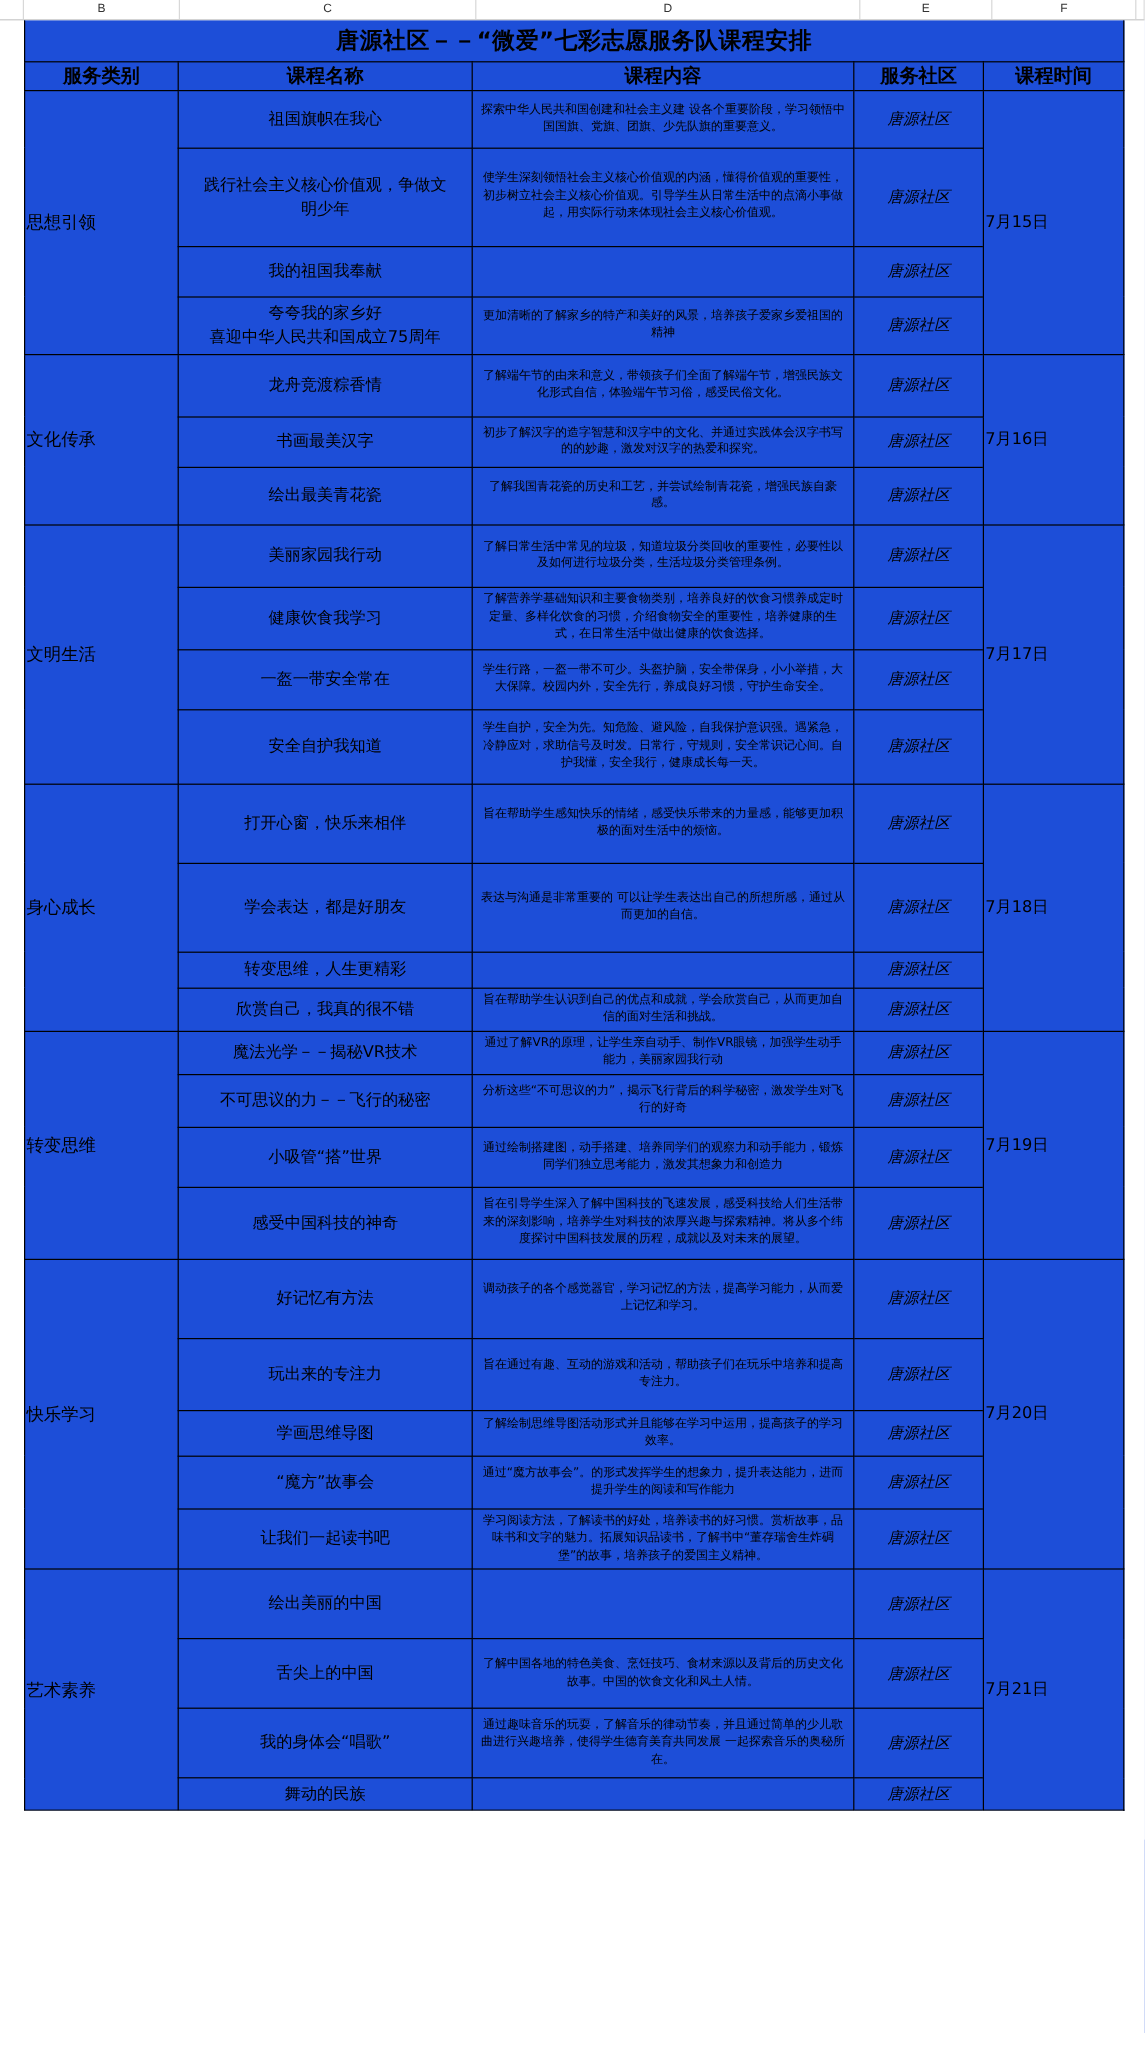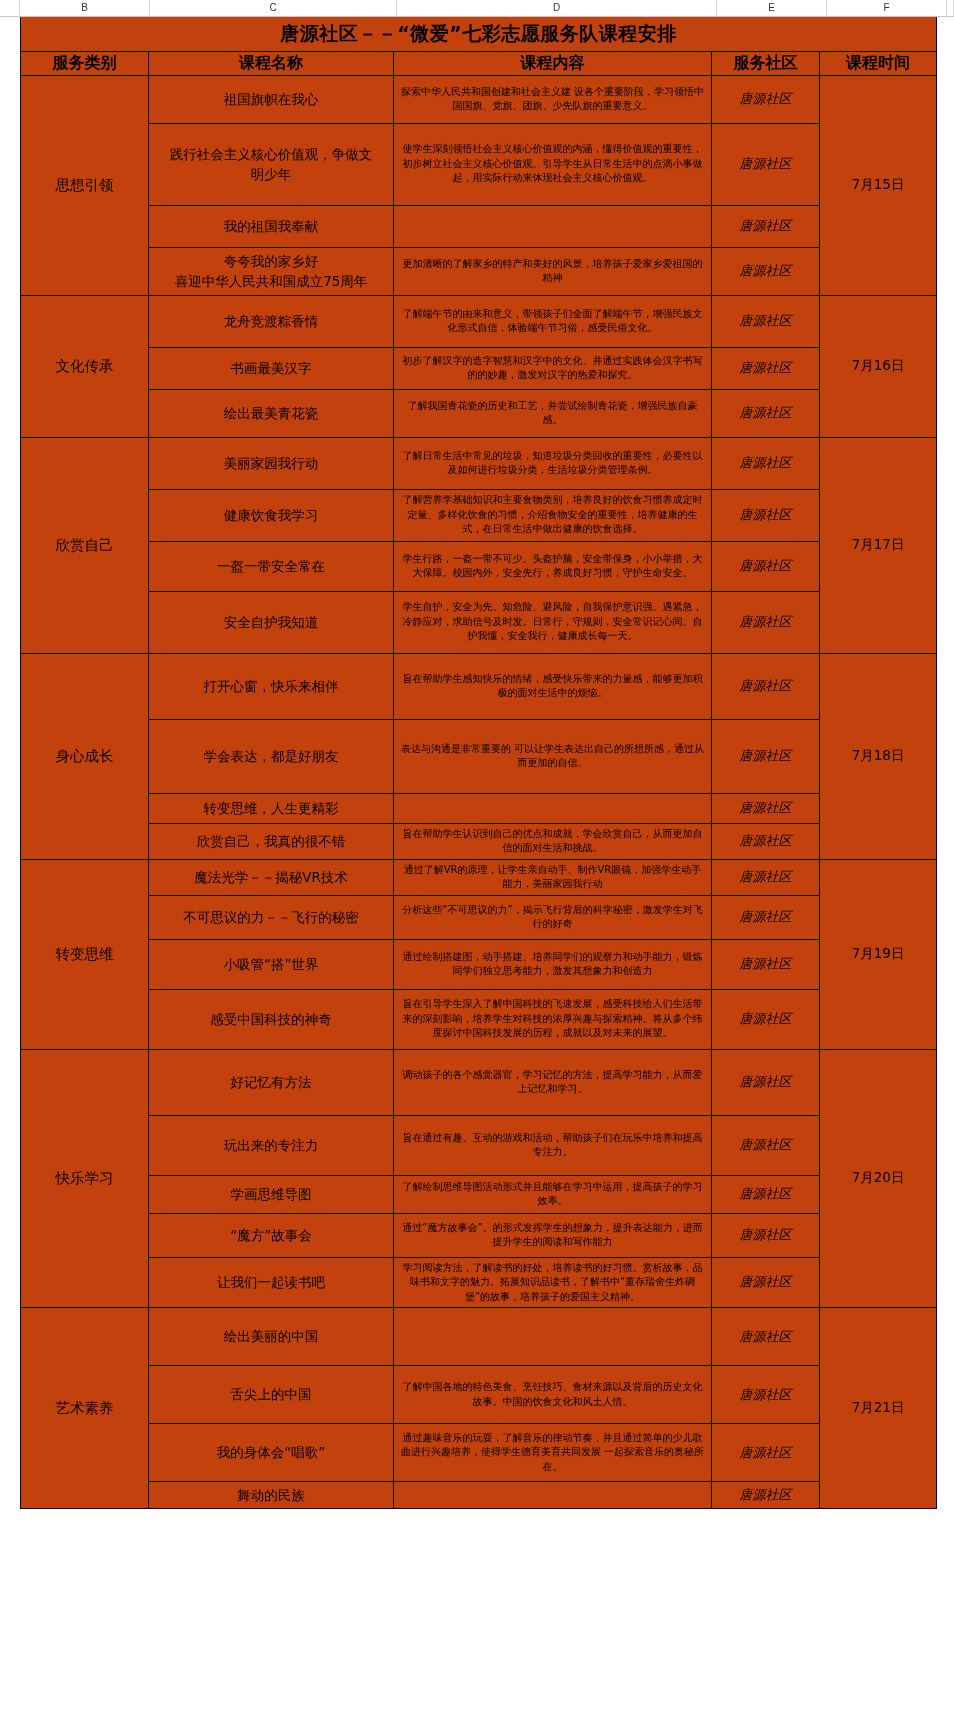--- a/index.html
+++ b/index.html
@@ -44,21 +44,21 @@
   .table-wrap {
     padding: 0 18px 0 20px;
     box-sizing: border-box;
     width: 954px;
   }
 
   table.sched {
     border-collapse: collapse;
     width: 916px;
     table-layout: fixed;
-    background: #c2410c;
+    background: #1d4ed8;
   }
   table.sched td, table.sched th {
     border: 1px solid #000000;
     box-sizing: border-box;
     vertical-align: middle;
   }
   .title-row td {
     border: 1px solid #000000;
     border-left: 1px solid #000000;
     border-right: 1px solid #000000;
@@ -72,21 +72,21 @@
   .title-cell {
     border-top: none !important;
   }
   col.c-cat { width: 128px; }
   col.c-name { width: 245px; }
   col.c-content { width: 318px; }
   col.c-area { width: 108px; }
   col.c-date { width: 117px; }
 
   td.cat {
-    text-align: center;
+    text-align: left;
     font-size: 14.5px;
     font-weight: normal;
   }
   td.cname {
     text-align: center;
     font-size: 13.5px;
     line-height: 1.5;
     padding: 3px 16px;
   }
   td.ccontent {
@@ -95,21 +95,21 @@
     line-height: 1.45;
     padding: 3px 5px;
     overflow: hidden;
   }
   td.carea {
     text-align: center;
     font-size: 13px;
     font-style: italic;
   }
   td.cdate {
-    text-align: center;
+    text-align: left;
     font-size: 13.5px;
     margin-top: 32px;
   }
   .bottom-gap {
     height: 24px;
     background: #ffffff;
   }
 </style>
 </head>
 <body>
@@ -179,21 +179,21 @@
             <td class="cname">书画最美汉字</td>
             <td class="ccontent">初步了解汉字的造字智慧和汉字中的文化、并通过实践体会汉字书写的的妙趣，激发对汉字的热爱和探究。</td>
             <td class="carea">唐源社区</td>
           </tr>
           <tr style="height: 48px;">
             <td class="cname">绘出最美青花瓷</td>
             <td class="ccontent">了解我国青花瓷的历史和工艺，并尝试绘制青花瓷，增强民族自豪感。</td>
             <td class="carea">唐源社区</td>
           </tr>
           <tr style="height: 52px;">
-            <td class="cat" rowspan="4">欣赏自己</td>
+            <td class="cat" rowspan="4">文明生活</td>
             <td class="cname">美丽家园我行动</td>
             <td class="ccontent">了解日常生活中常见的垃圾，知道垃圾分类回收的重要性，必要性以及如何进行垃圾分类，生活垃圾分类管理条例。</td>
             <td class="carea">唐源社区</td>
             <td class="cdate" rowspan="4">7月17日</td>
           </tr>
           <tr style="height: 52px;">
             <td class="cname">健康饮食我学习</td>
             <td class="ccontent">了解营养学基础知识和主要食物类别，培养良好的饮食习惯养成定时定量、多样化饮食的习惯，介绍食物安全的重要性，培养健康的生式，在日常生活中做出健康的饮食选择。</td>
             <td class="carea">唐源社区</td>
           </tr>

